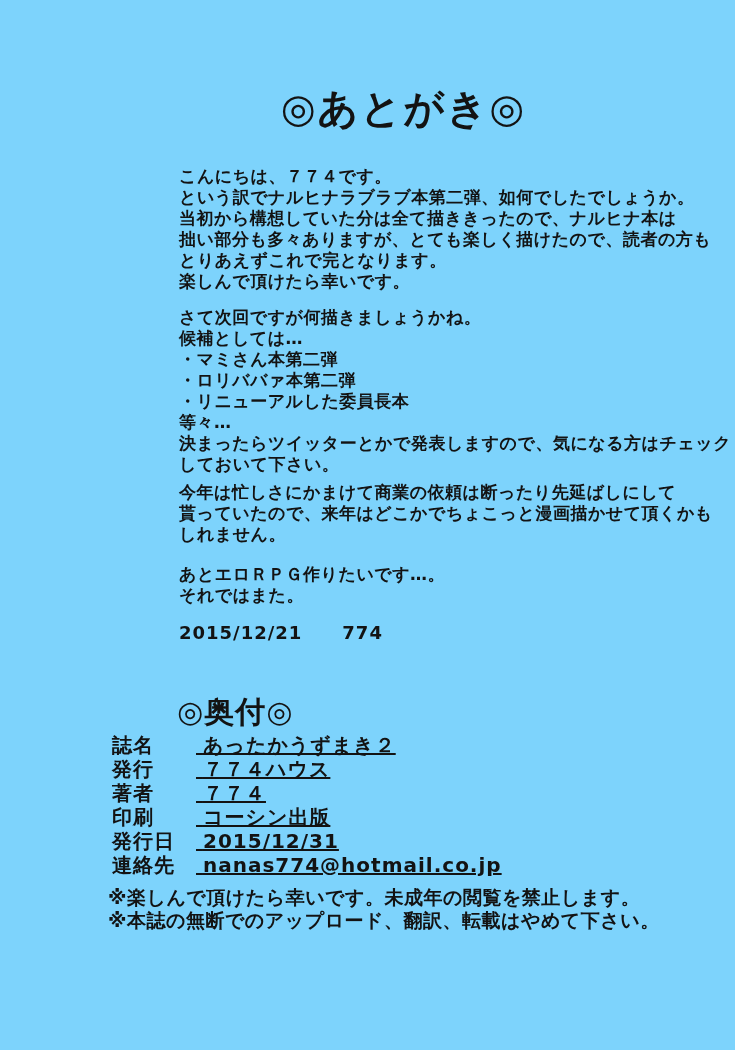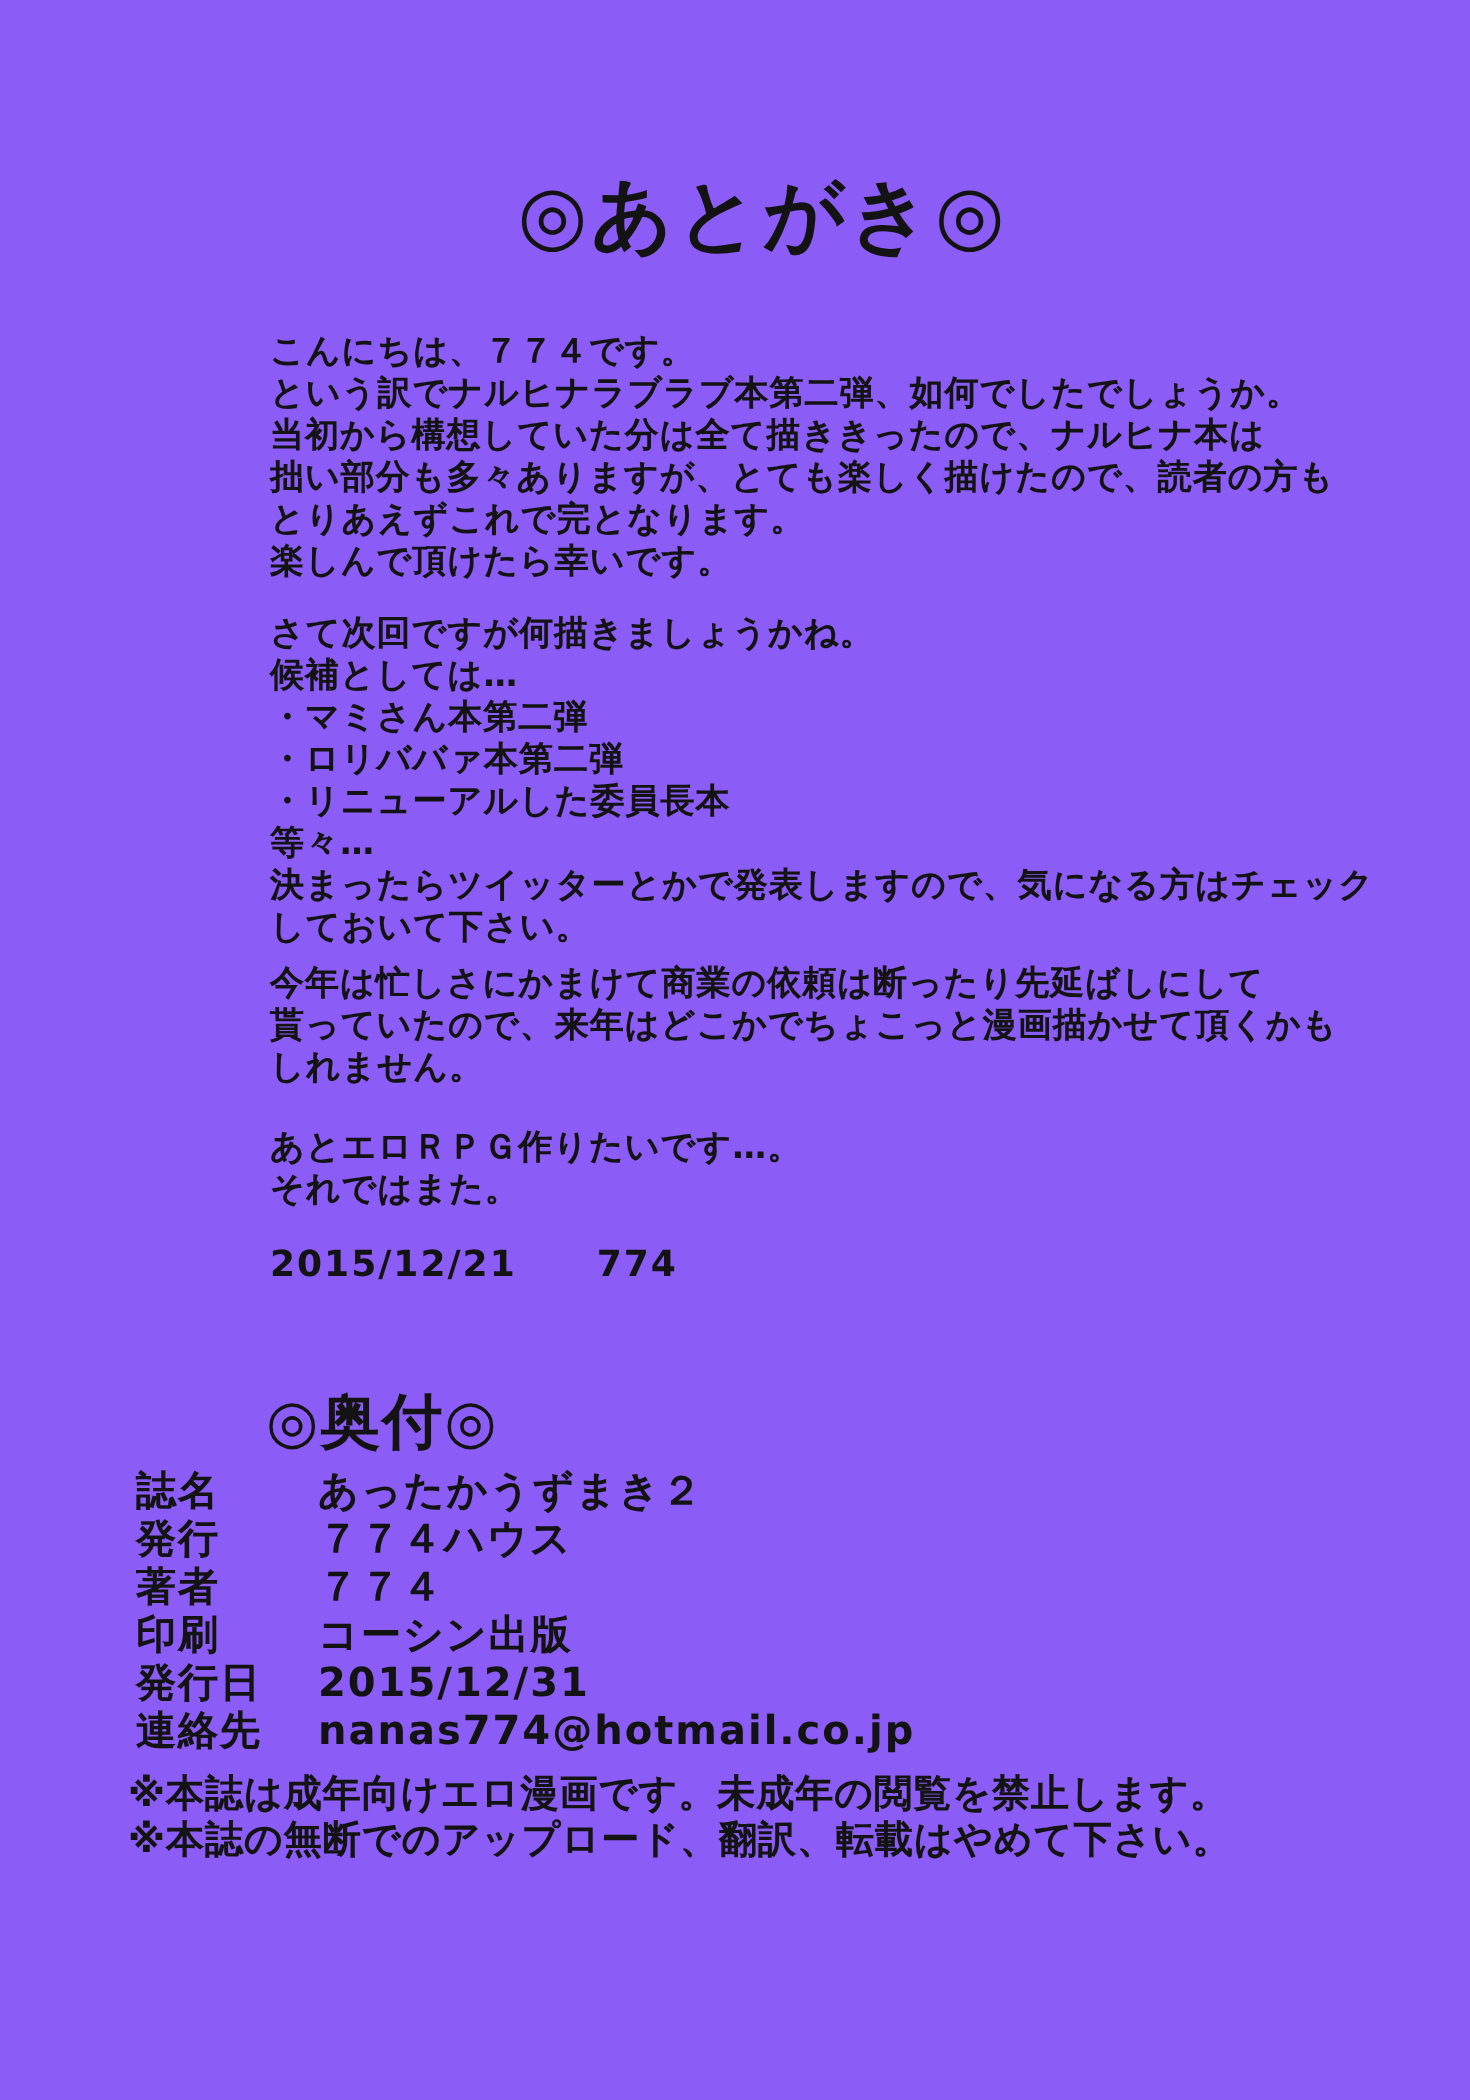--- a/index.html
+++ b/index.html
@@ -2,25 +2,26 @@
 <html lang="ja"><head>
 <meta charset="utf-8">
 <style>
   * { margin: 0; padding: 0; box-sizing: border-box; }
   html, body { background: #e8e8e8; }
   .page {
     position: relative;
     width: 735px;
     height: 1050px;
     margin: 0 auto;
-    background: #8b5cf6;
+    background: #7dd3fc;
     color: #131313;
     font-family: "DejaVu Sans", sans-serif;
     font-weight: 700;
     overflow: hidden;
+    padding-left: 44px;
   }
   .afterword-title {
     margin-top: 84px;
     font-size: 40px;
     line-height: 48px;
     text-align: center;
     transform: translateX(14px);
     letter-spacing: 2px;
   }
   .afterword-body {
@@ -39,21 +40,21 @@
     letter-spacing: 1px;
   }
   .date-gap { display: inline-block; width: 40px; }
   .colophon-title {
     margin: 52px 0 0 133px;
     font-size: 30px;
     line-height: 34px;
     letter-spacing: 1px;
   }
   .colophon-table { margin: 4px 0 0 68px; }
-  .colophon-row { line-height: 24px; font-size: 20px; white-space: nowrap; }
+  .colophon-row { line-height: 24px; font-size: 20px; white-space: nowrap; text-decoration: underline; }
   .colophon-label { display: inline-block; width: 84px; letter-spacing: 1px; }
   .colophon-value { letter-spacing: 1px; }
   .notice-list { margin: 9px 0 0 64px; }
   .notice-line {
     font-size: 19px;
     line-height: 23px;
     letter-spacing: 0.5px;
     white-space: nowrap;
   }
 </style>
@@ -137,17 +138,17 @@
       </div>
 
       <div class="colophon-row">
         <span class="colophon-label">連絡先</span>
         <span class="colophon-value">nanas774@hotmail.co.jp</span>
       </div>
     </div>
 
   <div class="notice-list">
 
-  <div class="notice-line">※本誌は成年向けエロ漫画です。未成年の閲覧を禁止します。</div>
+  <div class="notice-line">※楽しんで頂けたら幸いです。未成年の閲覧を禁止します。</div>
       <div class="notice-line">※本誌の無断でのアップロード、翻訳、転載はやめて下さい。</div>
     </div>
 
 </div>
 
 </body></html>

